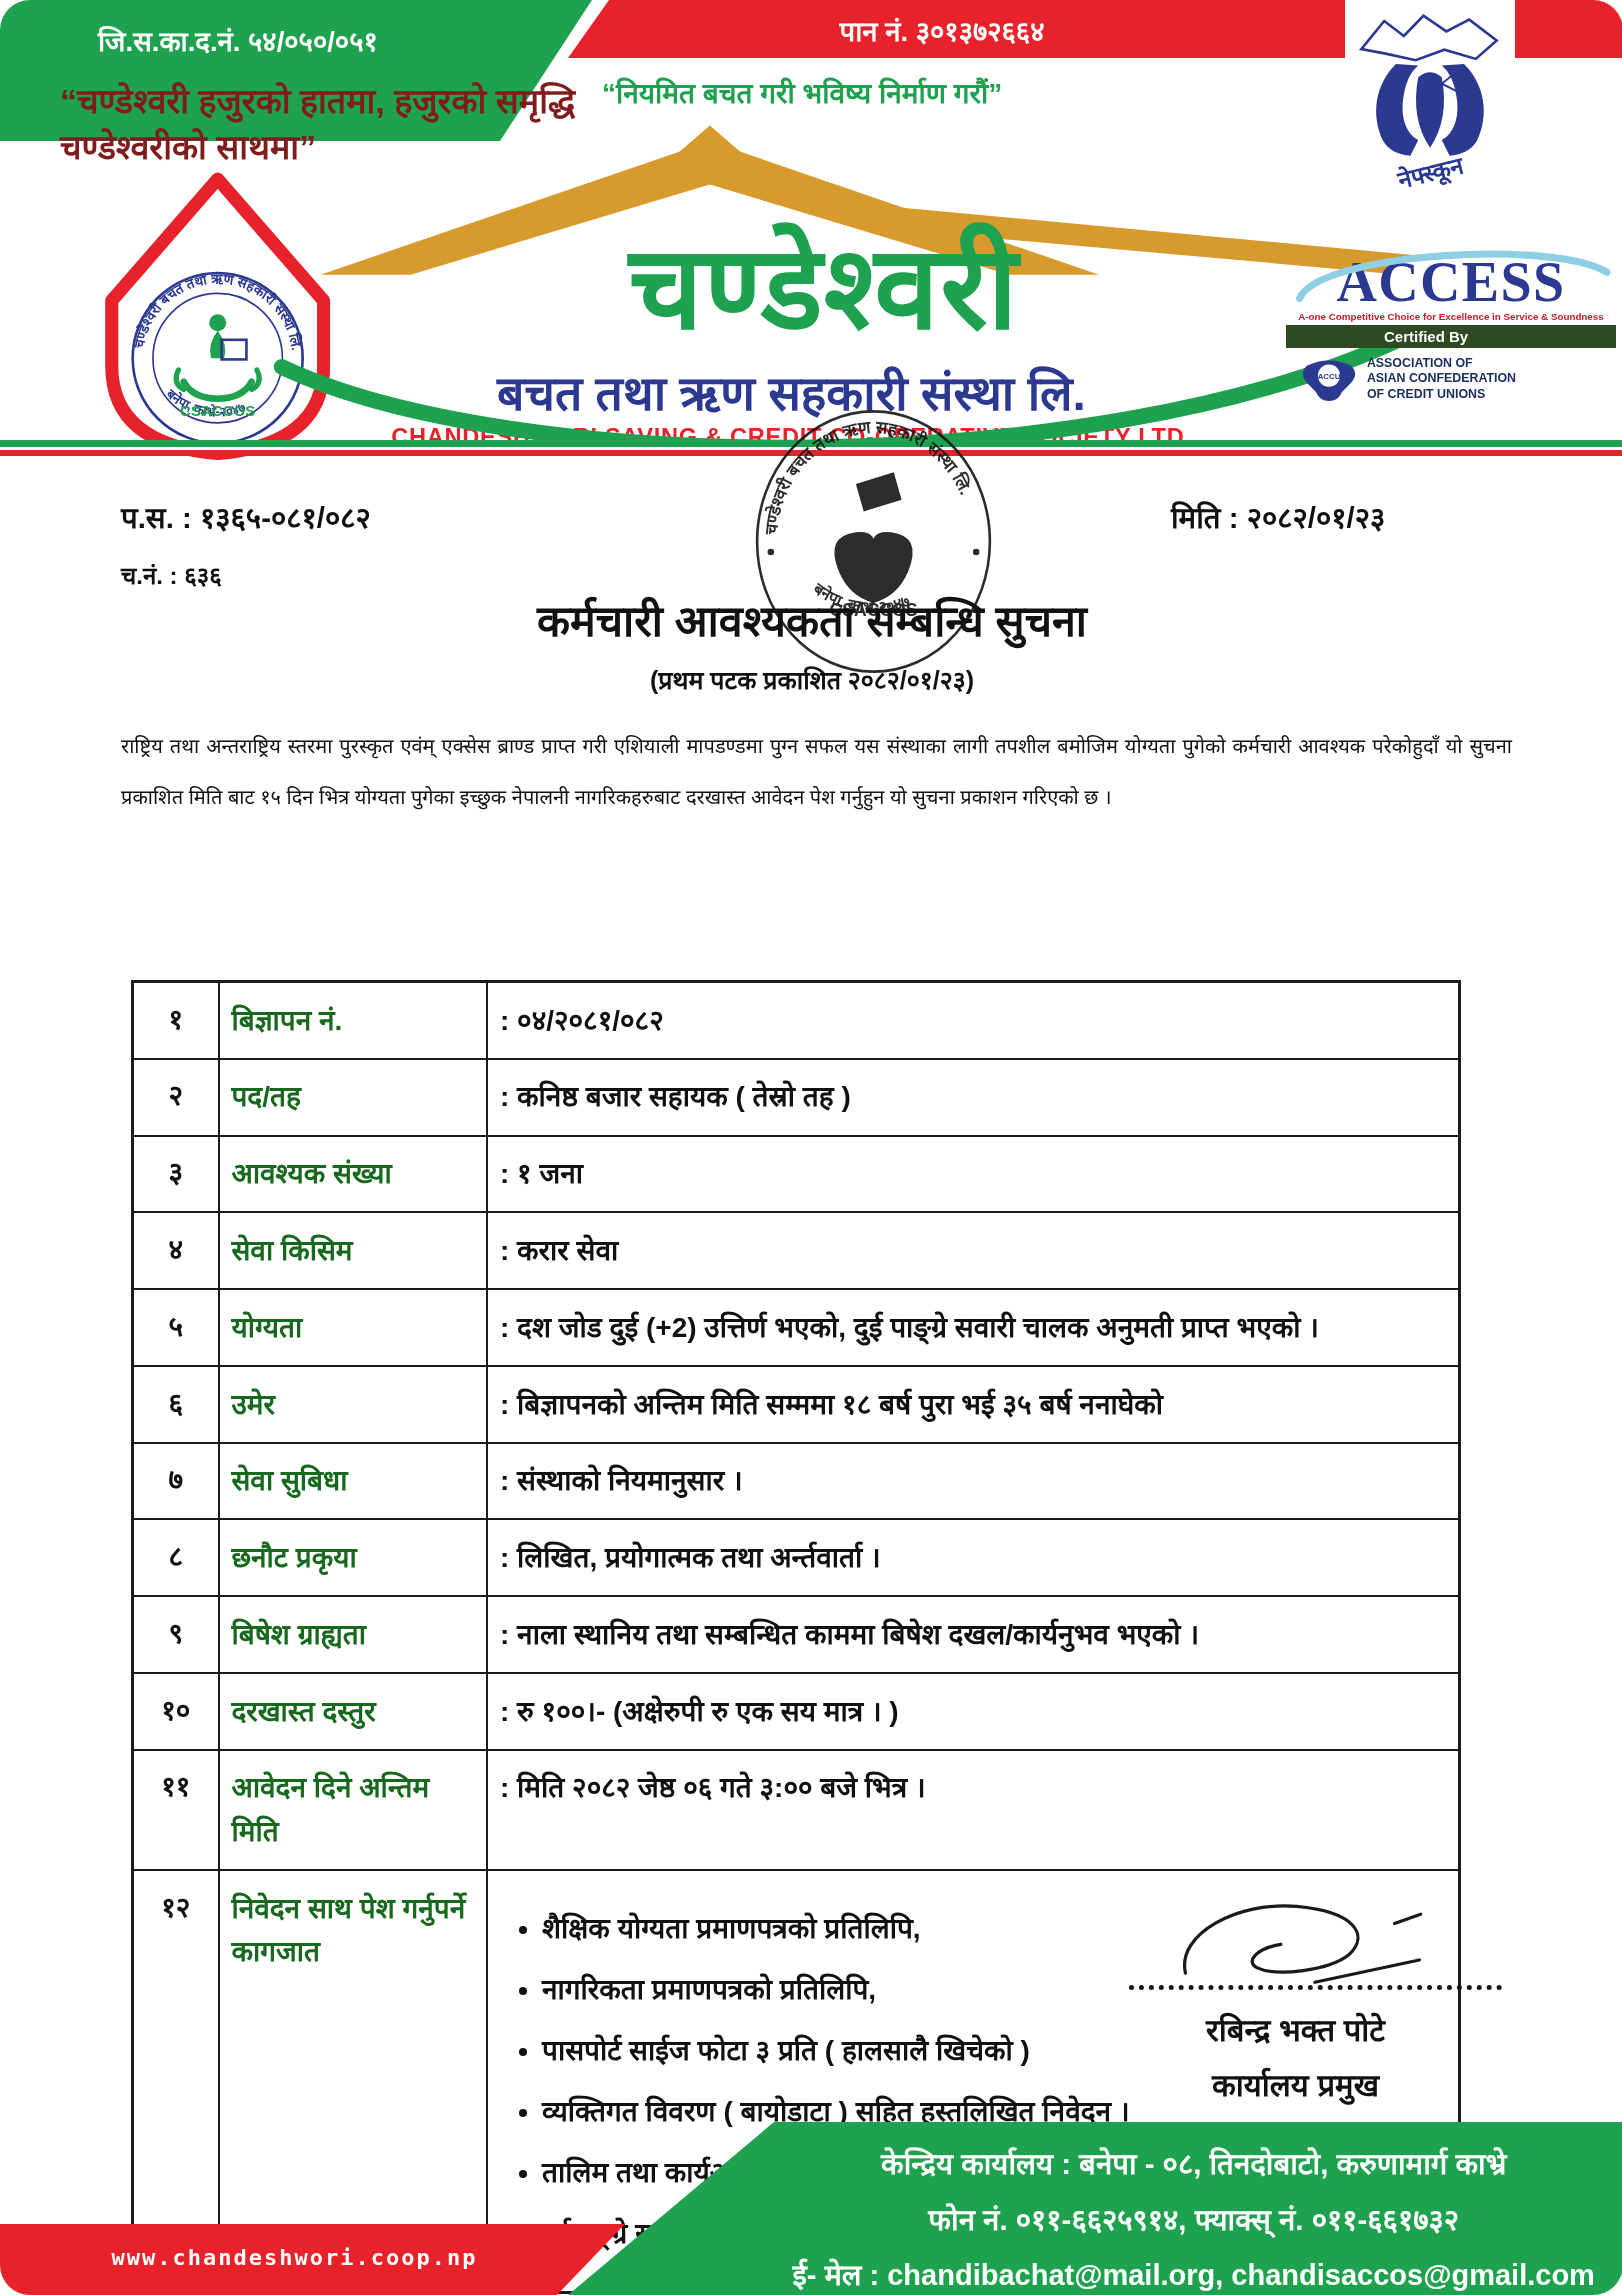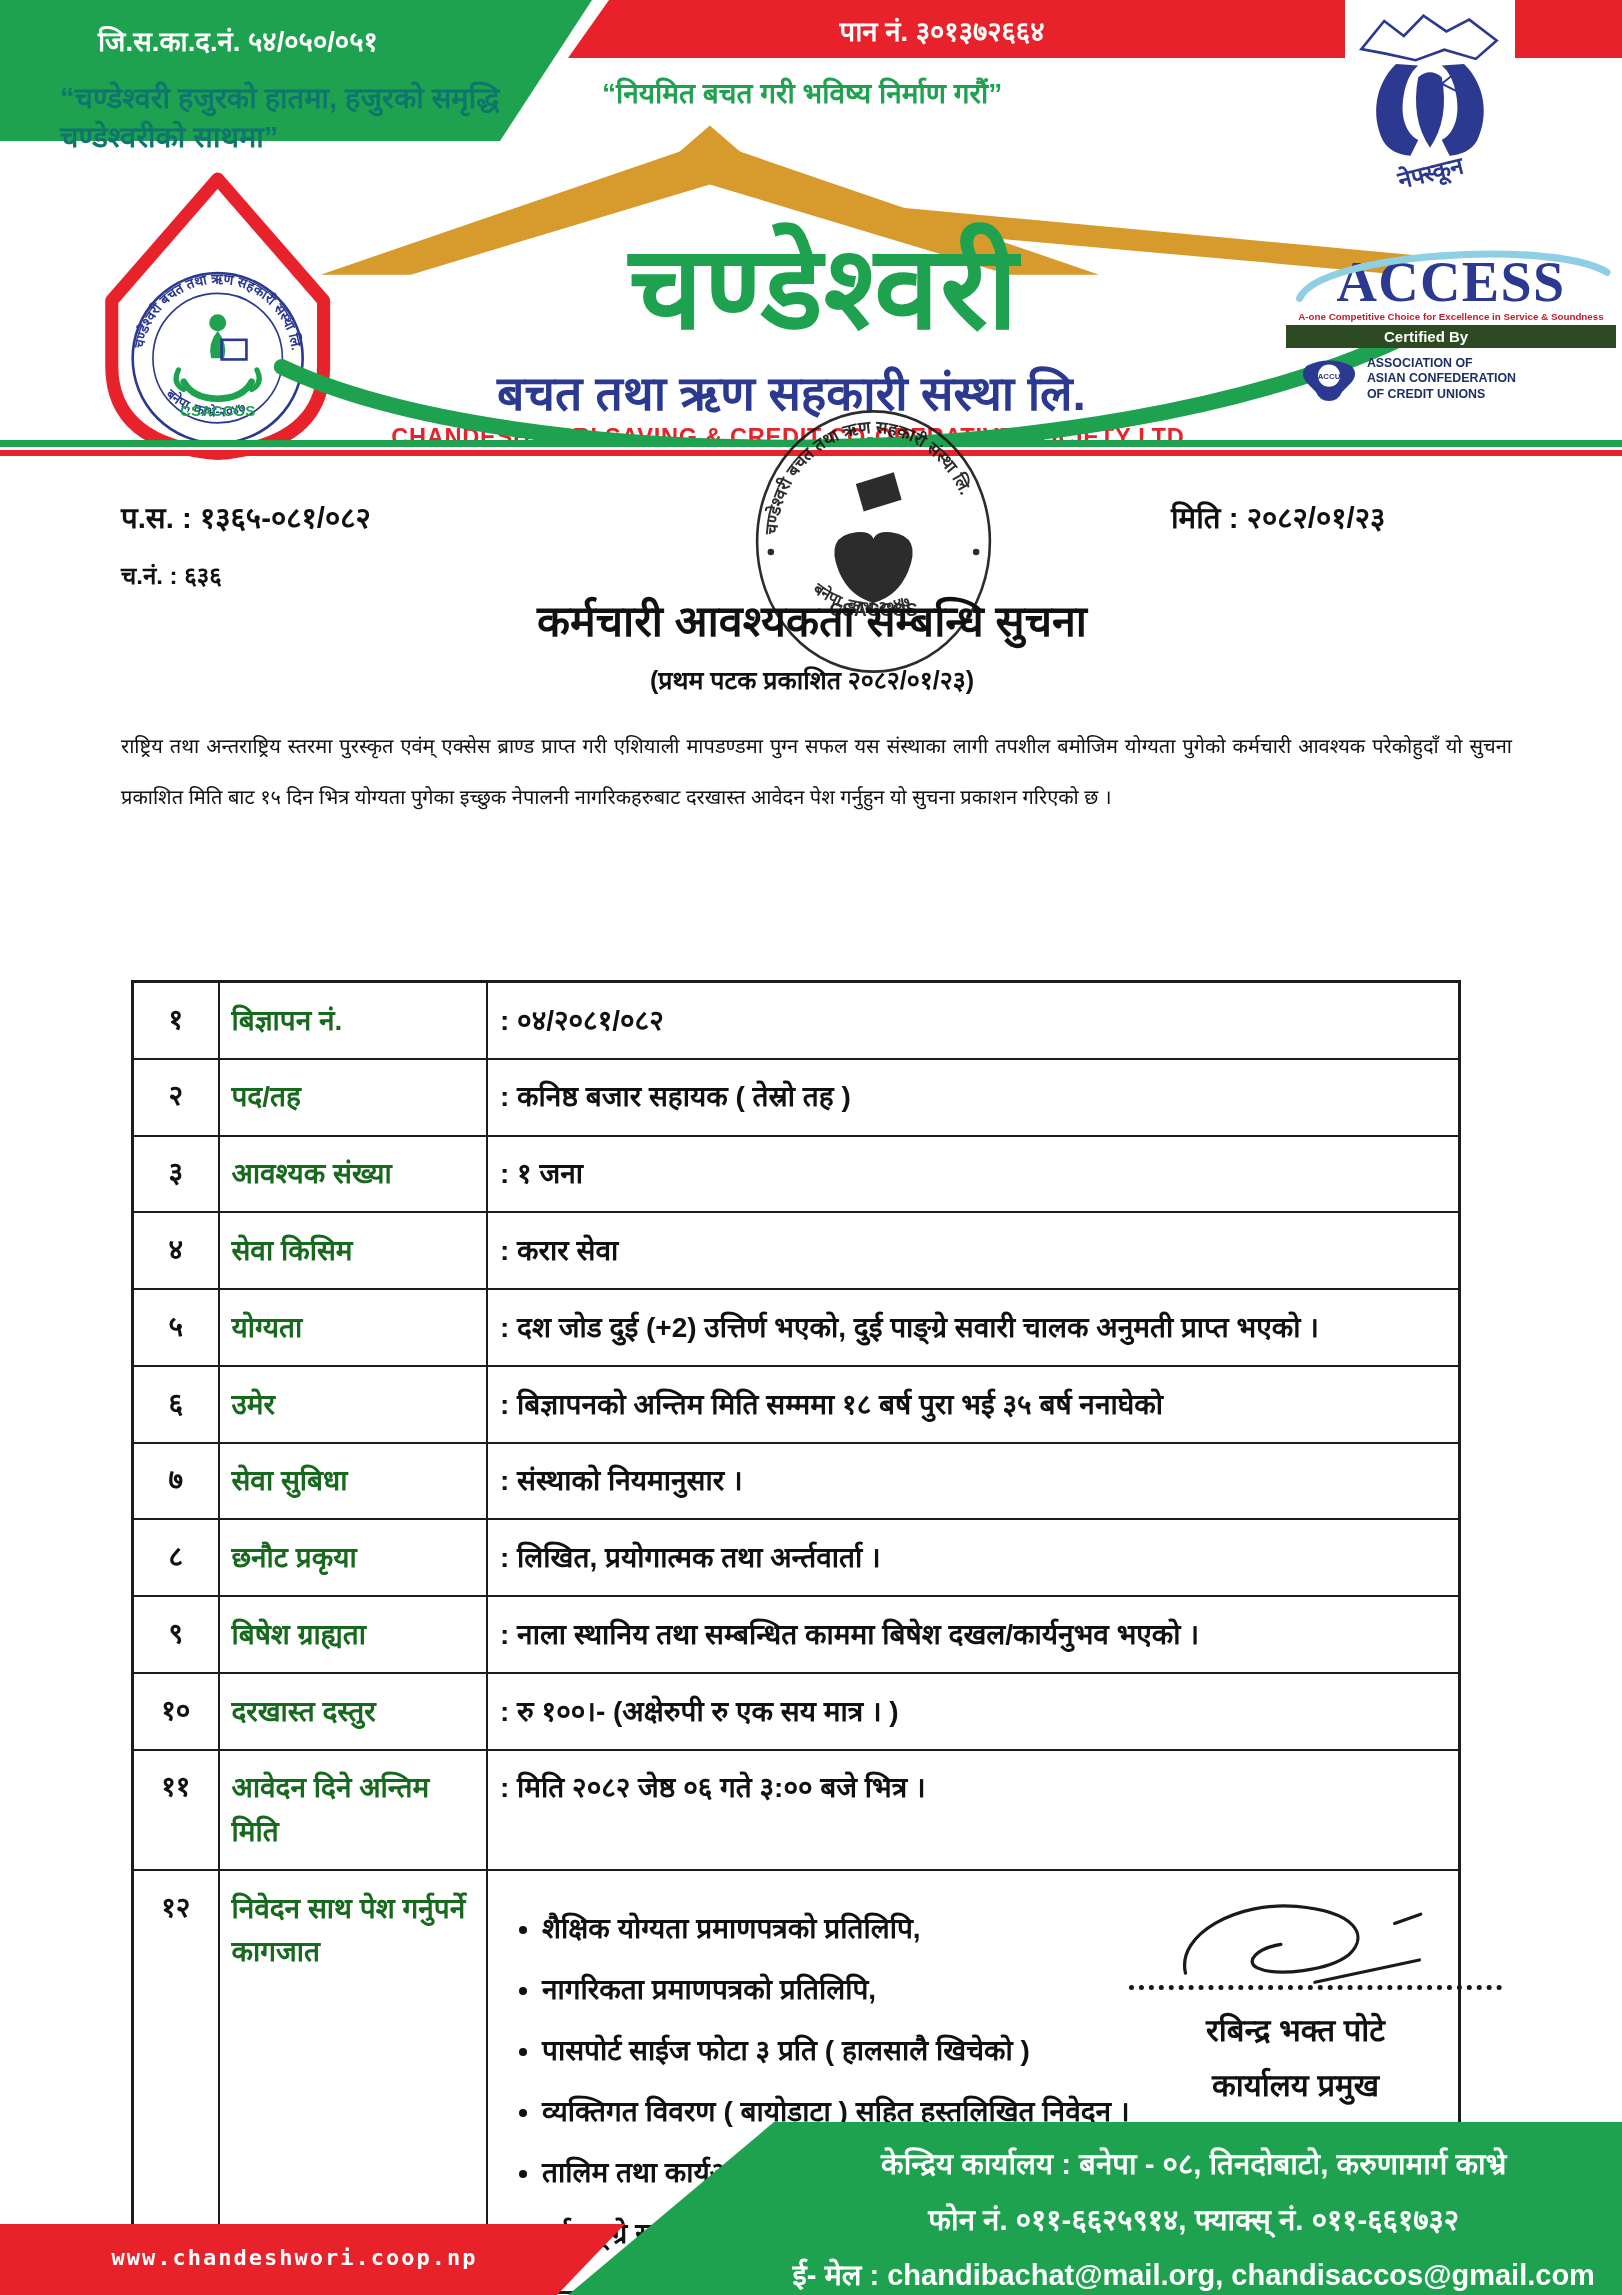--- a/index.html
+++ b/index.html
@@ -1,24 +1,24 @@
 <!DOCTYPE html>
 <html style="font-size:10.5px"><head>
 <meta charset="utf-8">
 <style>
   html,body{margin:0;padding:0;background:#fff;}
   .page{position:relative;width:1623px;height:2295px;background:#ffffff;overflow:hidden;
-        font-family:"Liberation Sans","DejaVu Sans",sans-serif;color:#111;}
+        font-family:"Liberation Sans","DejaVu Sans",sans-serif;color:#111;border-radius:30px;}
   .abs{position:absolute;}
 
   
   .green-banner{left:0;top:0;width:592px;height:141px;background:#1fa24f;
     clip-path:polygon(0 0,100% 0,calc(100% - 92px) 100%,0 100%);}
   .gb-line1{left:98px;top:22px;width:458px;color:#fff;font-size:27.5px;font-weight:700;}
-  .gb-line2{left:60px;top:77px;width:517px;color:#0f766e;font-size:29px;font-weight:700;}
+  .gb-line2{left:60px;top:77px;width:517px;color:#7f1d1d;font-size:34px;font-weight:700;}
   .red-strip{left:568px;top:0;width:1055px;height:58px;background:#e8222a;
     clip-path:polygon(41px 0,100% 0,100% 100%,0 100%);}
   .pan-text{left:615px;top:11.8px;width:654px;text-align:center;color:#fff;font-size:27.5px;font-weight:700;}
   .green-quote{left:602px;top:73px;width:681px;text-align:left;color:#1fa24f;font-size:28px;font-weight:700;}
   .nefscun-panel{left:1345px;top:0;width:170px;height:200px;background:#fff;text-align:center;}
   .nefscun-label{left:1355px;top:156px;width:151px;text-align:center;color:#2b3990;
     font-size:23.6px;font-weight:700;transform:rotate(-14deg);}
 
   
   .brand-title{left:353px;top:230px;width:942px;text-align:center;color:#1fa24f;

